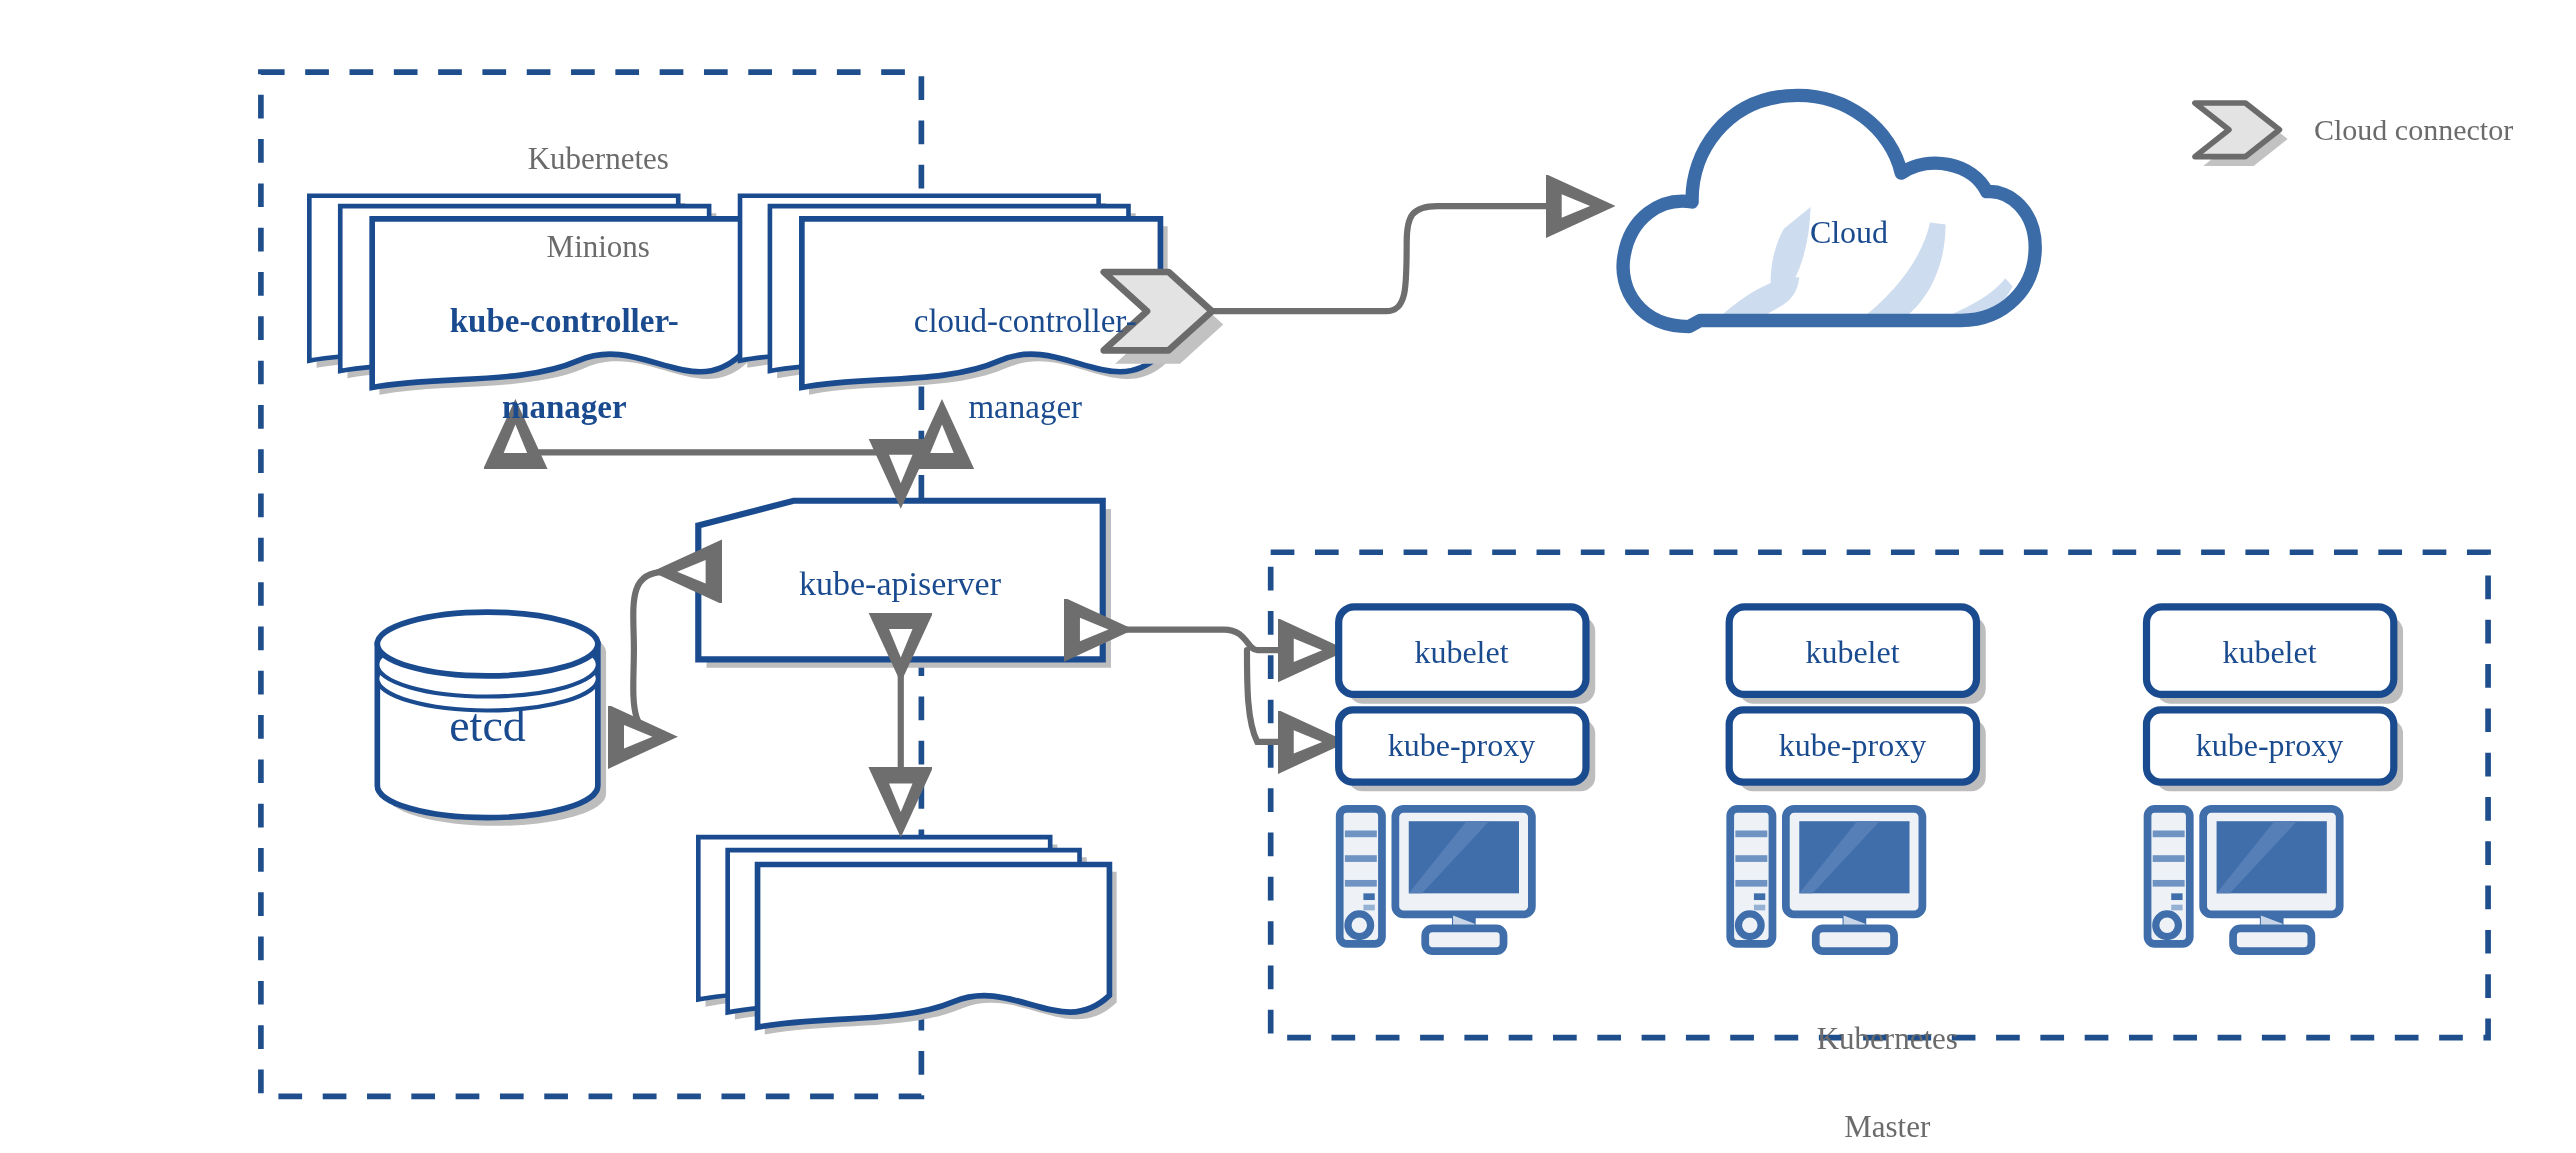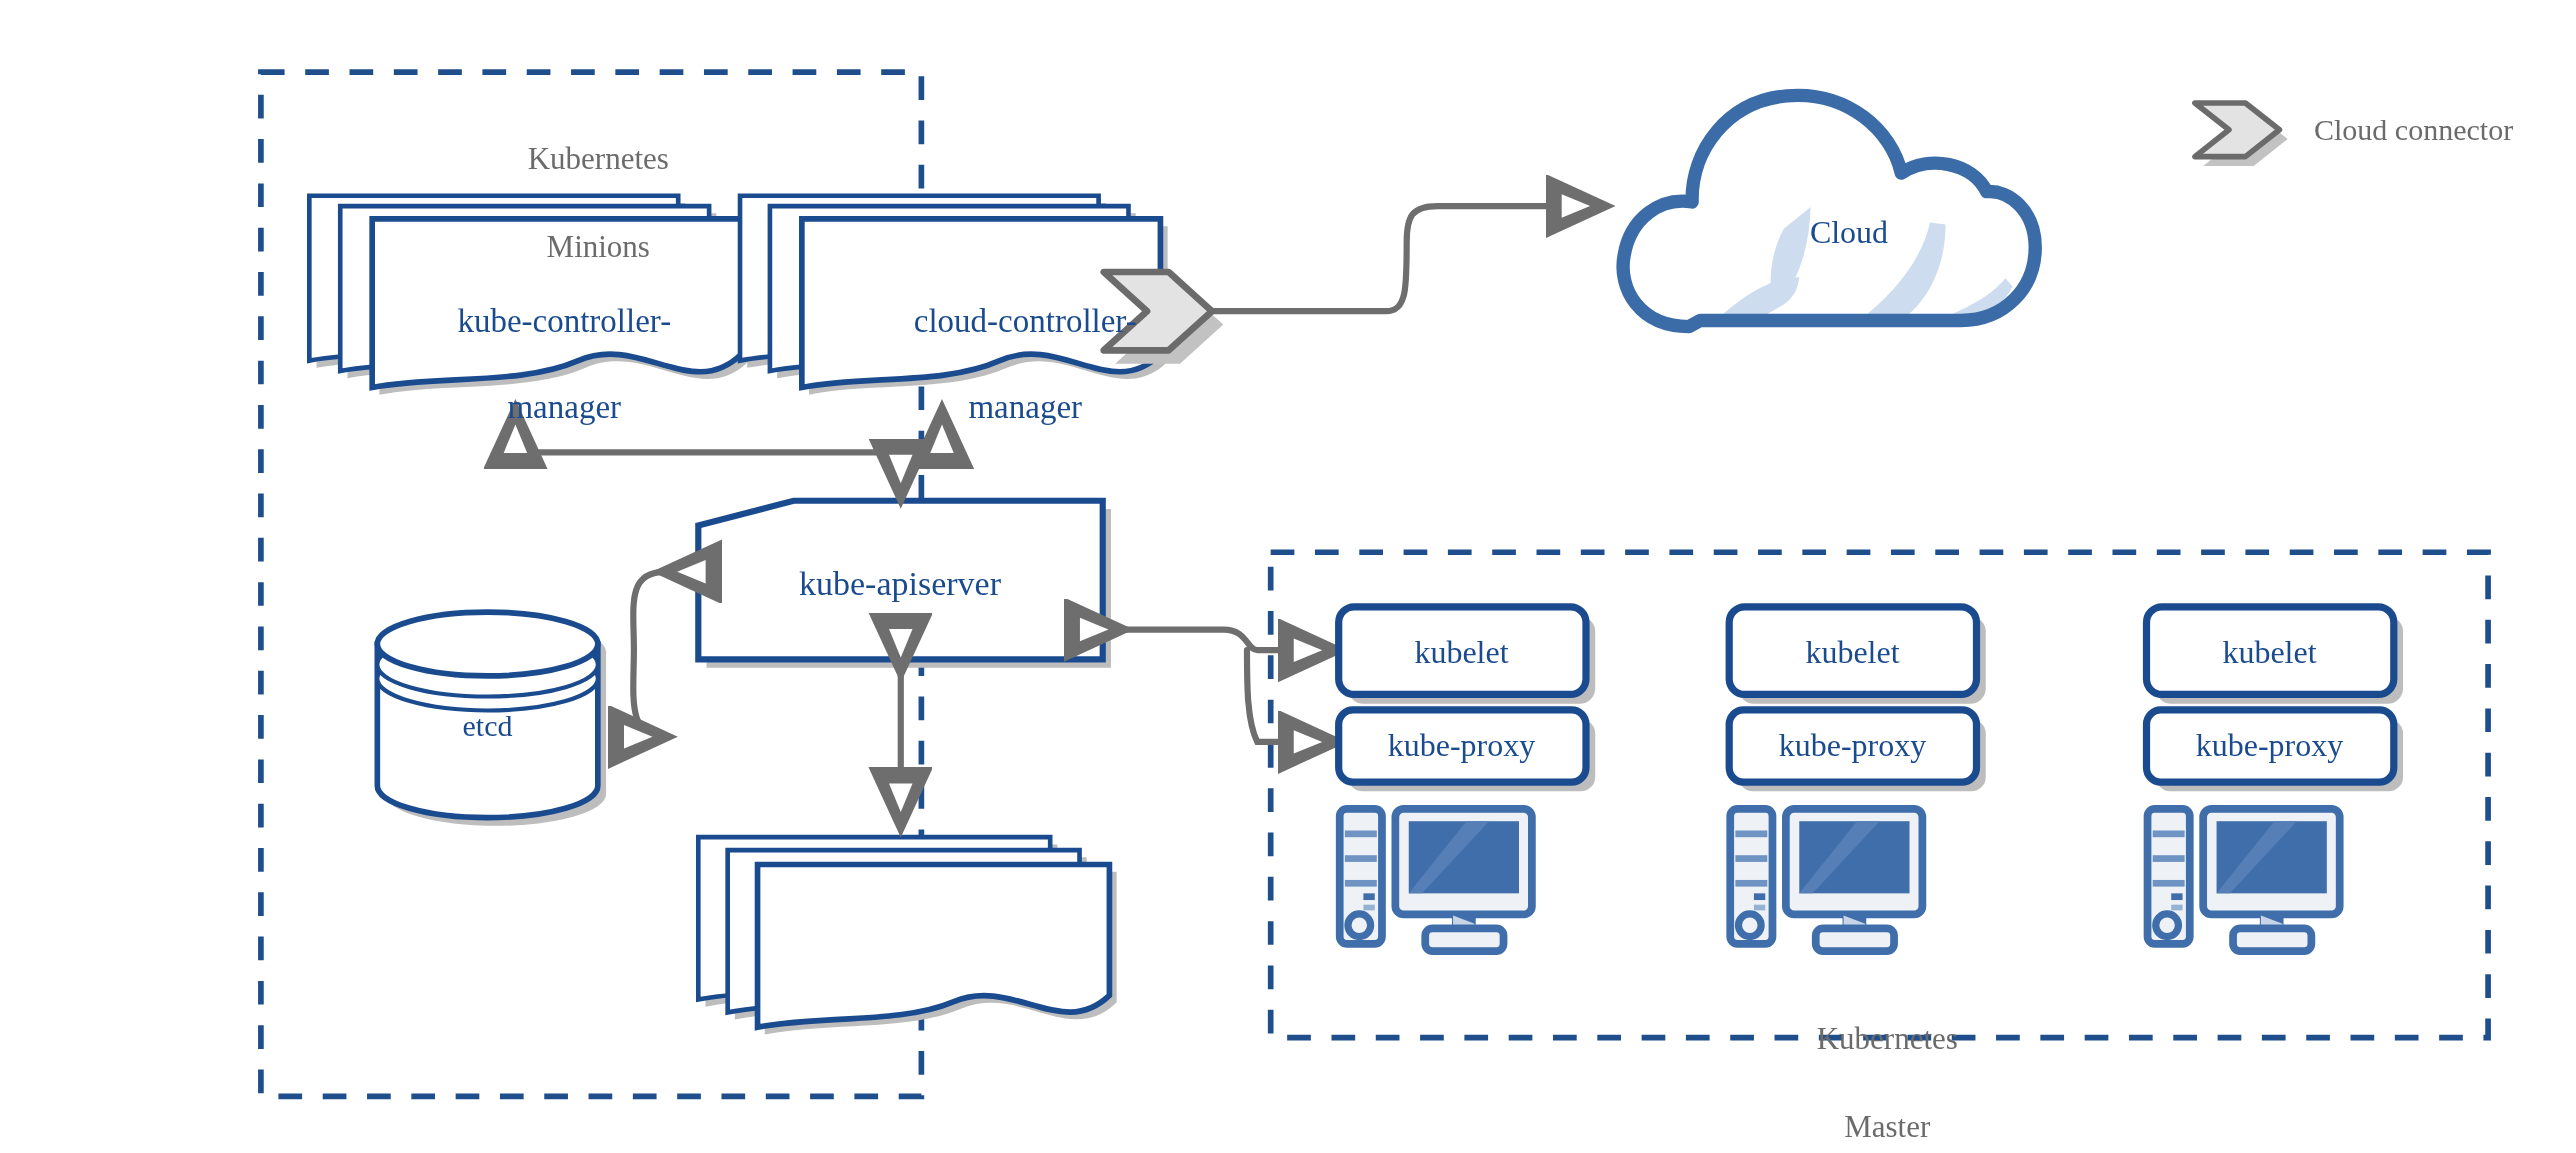--- a/index.html
+++ b/index.html
@@ -222,33 +222,33 @@
 <div class="txt gray-label" style="left:364px;top:93px;width:453px;font-size:31px;line-height:44px;">
   <span>Kubernetes</span><br>
   <span>Minions</span>
 </div>
 
 <div class="txt gray-label" style="left:1653px;top:973px;width:453px;font-size:31px;line-height:44px;">
   <span>Kubernetes</span><br>
   <span>Master</span>
 </div>
 
-<div class="txt blue-label" style="left:381px;top:257px;width:350px;font-size:33px;line-height:43px;">
+<div class="txt blue-label" style="left:381px;top:257px;width:350px;font-size:33px;line-height:43px;font-weight:bold;">
   <span>kube-controller-</span><br>
   <span>manager</span>
 </div>
 
 <div class="txt blue-label" style="left:842px;top:257px;width:350px;font-size:33px;line-height:43px;">
   <span>cloud-controller-</span><br>
   <span>manager</span>
 </div>
 
 <div class="txt blue-label" style="left:698px;top:564px;width:404px;font-size:34px;line-height:39px;">kube-apiserver</div>
 
-<div class="txt blue-label" style="left:377px;top:706px;width:221px;font-size:30px;line-height:39px;">etcd</div>
+<div class="txt blue-label" style="left:377px;top:706px;width:221px;font-size:46px;line-height:39px;">etcd</div>
 
 
 <div class="txt blue-label" style="left:1741px;top:213px;width:216px;font-size:32px;line-height:39px;">Cloud</div>
 
 <div class="txt blue-label" style="left:1338px;top:635px;width:247px;font-size:32px;line-height:34px;">kubelet</div>
 <div class="txt blue-label" style="left:1338px;top:728px;width:247px;font-size:32px;line-height:34px;">kube-proxy</div>
 
 <div class="txt blue-label" style="left:1729px;top:635px;width:247px;font-size:32px;line-height:34px;">kubelet</div>
 <div class="txt blue-label" style="left:1729px;top:728px;width:247px;font-size:32px;line-height:34px;">kube-proxy</div>
 

